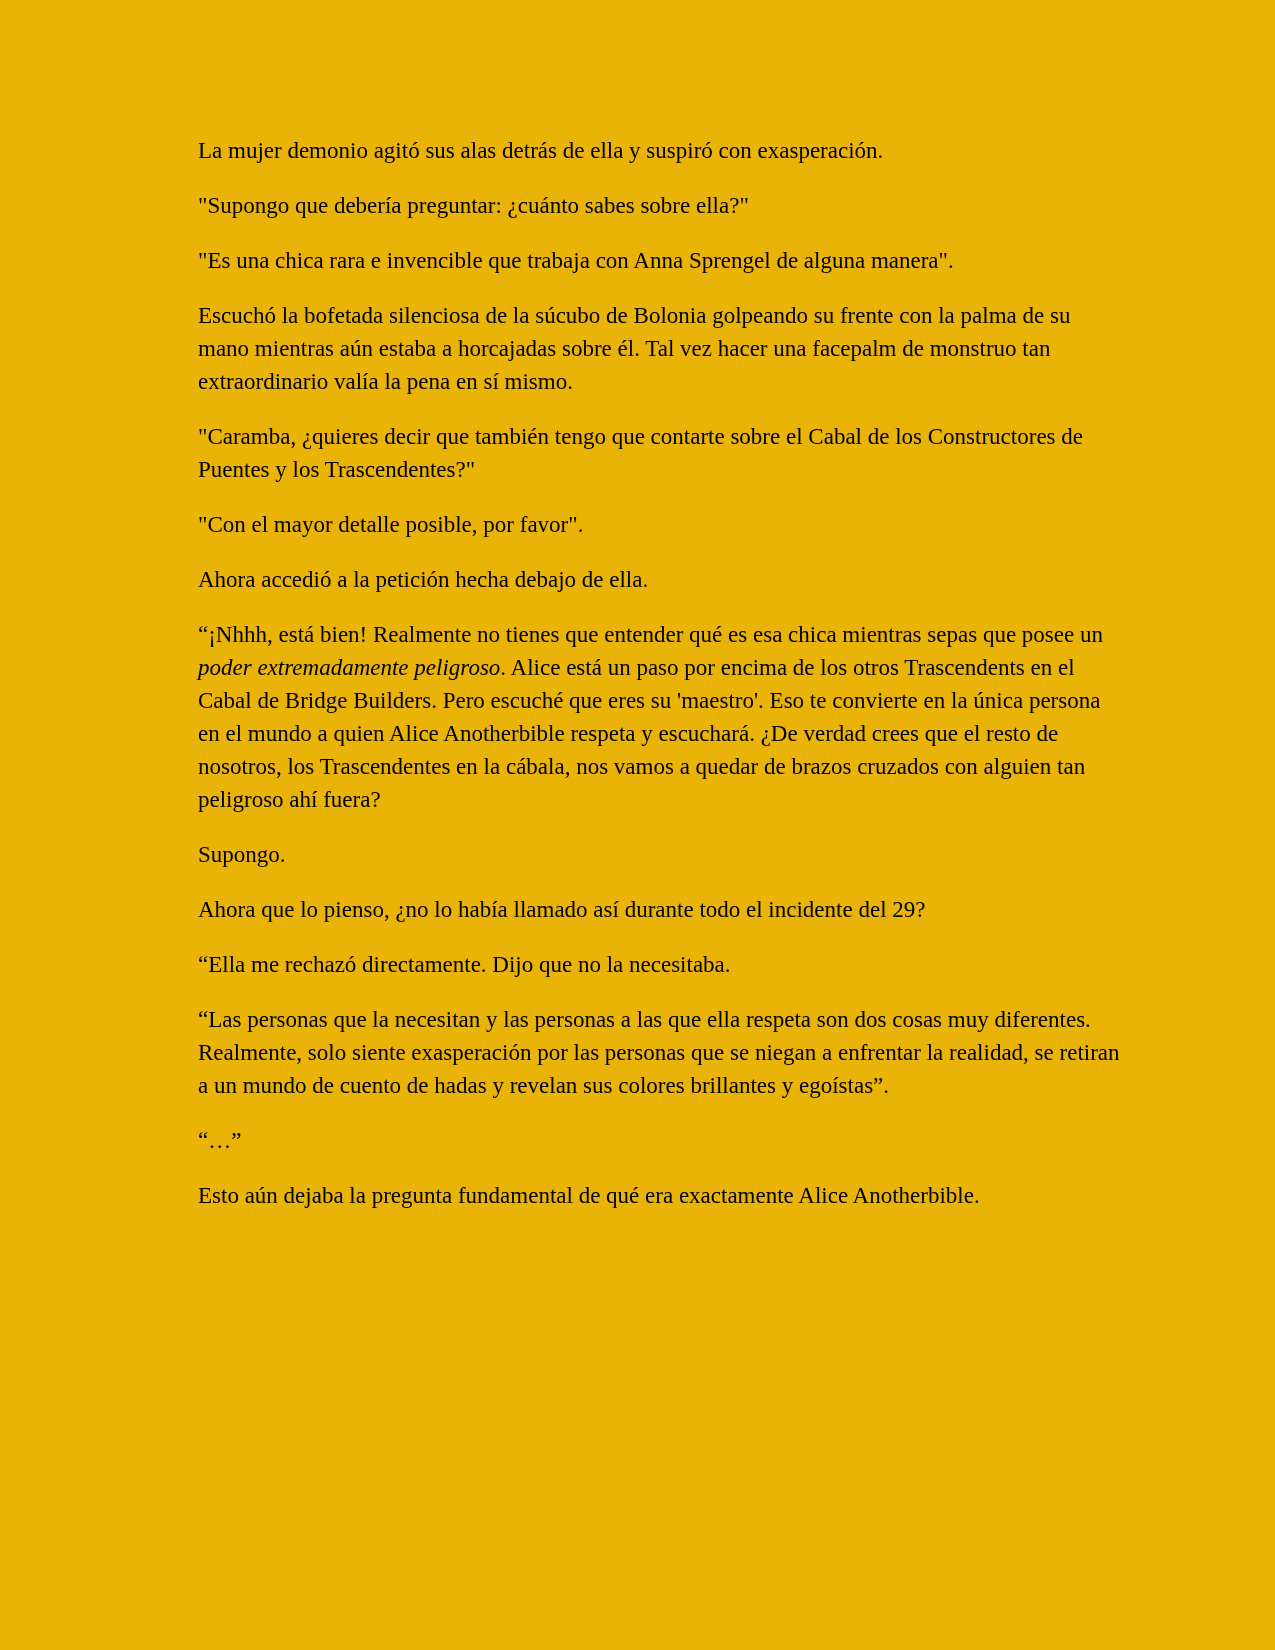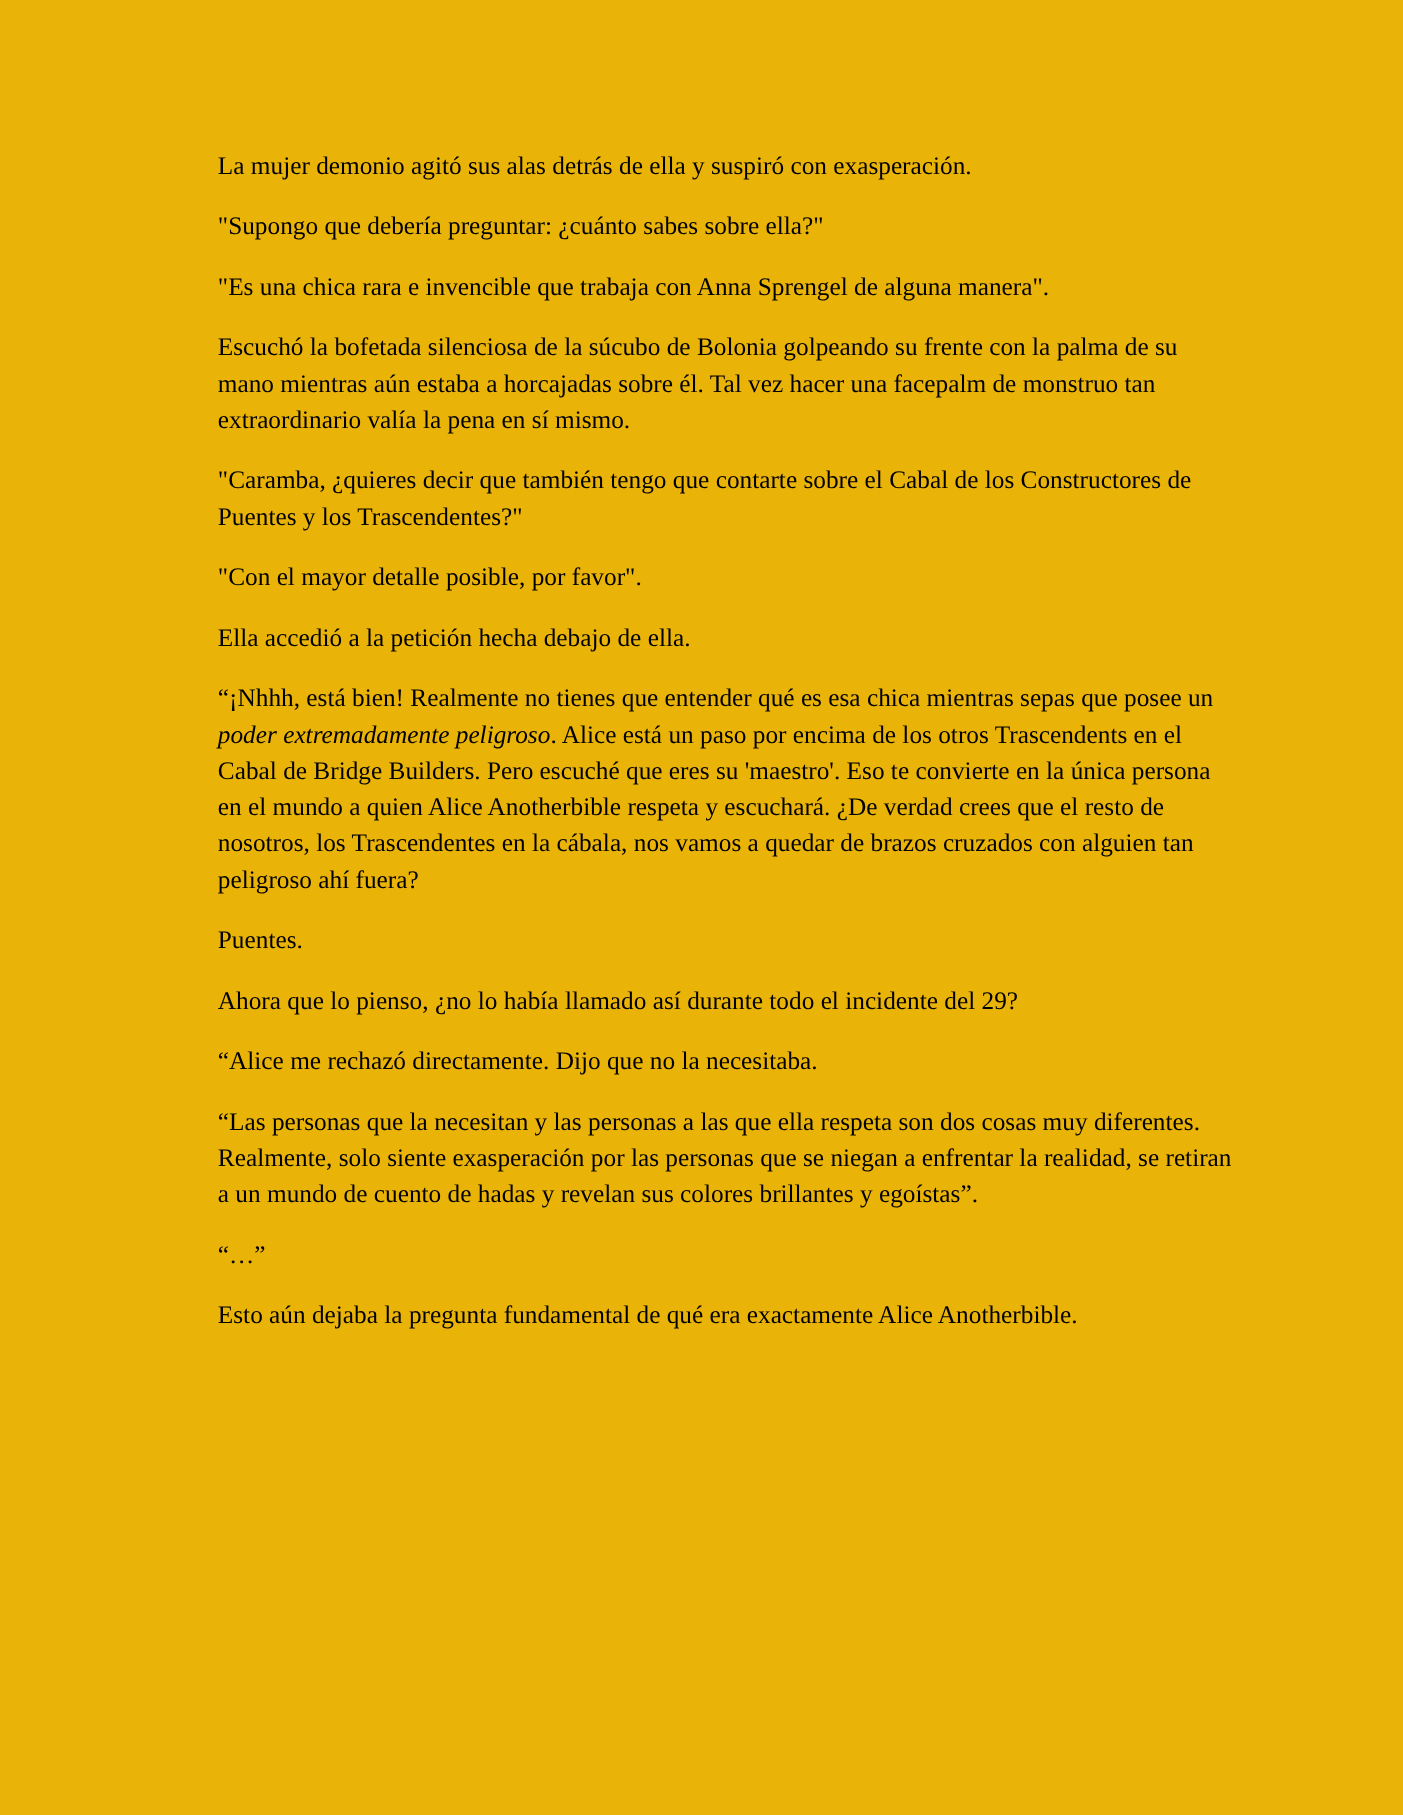--- a/index.html
+++ b/index.html
@@ -36,22 +36,22 @@
 <body>
 
 <div class="page" style="background: #eab308; padding-left: 35px;">
   <div class="content" id="doc-body">
       <p style="color: rgb(0, 0, 0);"><span>La mujer demonio agitó sus alas detrás de ella y suspiró con exasperación.</span></p>
       <p style="color: rgb(0, 0, 0);"><span>"Supongo que debería preguntar: ¿cuánto sabes sobre ella?"</span></p>
       <p style="color: rgb(0, 0, 0);"><span>"Es una chica rara e invencible que trabaja con Anna Sprengel de alguna manera".</span></p>
       <p style="color: rgb(0, 0, 0);"><span>Escuchó la bofetada silenciosa de la súcubo de Bolonia golpeando su frente con la palma de su mano mientras aún estaba a horcajadas sobre él. Tal vez hacer una facepalm de monstruo tan extraordinario valía la pena en sí mismo.</span></p>
       <p style="color: rgb(0, 0, 0);"><span>"Caramba, ¿quieres decir que también tengo que contarte sobre el Cabal de los Constructores de Puentes y los Trascendentes?"</span></p>
       <p style="color: rgb(0, 0, 0);"><span>"Con el mayor detalle posible, por favor".</span></p>
-      <p style="color: rgb(0, 0, 0);"><span>Ella accedió a la petición hecha debajo de ella.</span></p>
+      <p style="color: rgb(0, 0, 0);"><span>Ahora accedió a la petición hecha debajo de ella.</span></p>
       <p style="color: rgb(0, 0, 0);"><span>“¡Nhhh, está bien! Realmente no tienes que entender qué es esa chica mientras sepas que posee un </span><span class="it">poder extremadamente peligroso</span><span>. Alice está un paso por encima de los otros Trascendents en el Cabal de Bridge Builders. Pero escuché que eres su 'maestro'. Eso te convierte en la única persona en el mundo a quien Alice Anotherbible respeta y escuchará. ¿De verdad crees que el resto de nosotros, los Trascendentes en la cábala, nos vamos a quedar de brazos cruzados con alguien tan peligroso ahí fuera?</span></p>
-      <p style="color: rgb(0, 0, 0);"><span>Puentes.</span></p>
+      <p style="color: rgb(0, 0, 0);"><span>Supongo.</span></p>
       <p style="color: rgb(0, 0, 0);"><span>Ahora que lo pienso, ¿no lo había llamado así durante todo el incidente del 29?</span></p>
-      <p style="color: rgb(0, 0, 0);"><span>“Alice me rechazó directamente. Dijo que no la necesitaba.</span></p>
+      <p style="color: rgb(0, 0, 0);"><span>“Ella me rechazó directamente. Dijo que no la necesitaba.</span></p>
       <p style="color: rgb(0, 0, 0); margin-top: 11px;"><span>“Las personas que la necesitan y las personas a las que ella respeta son dos cosas muy diferentes. Realmente, solo siente exasperación por las personas que se niegan a enfrentar la realidad, se retiran a un mundo de cuento de hadas y revelan sus colores brillantes y egoístas”.</span></p>
       <p style="color: rgb(0, 0, 0);"><span>“…”</span></p>
       <p style="color: rgb(0, 0, 0);"><span>Esto aún dejaba la pregunta fundamental de qué era exactamente Alice Anotherbible.</span></p>
     </div>
 </div>
 
 </body></html>

